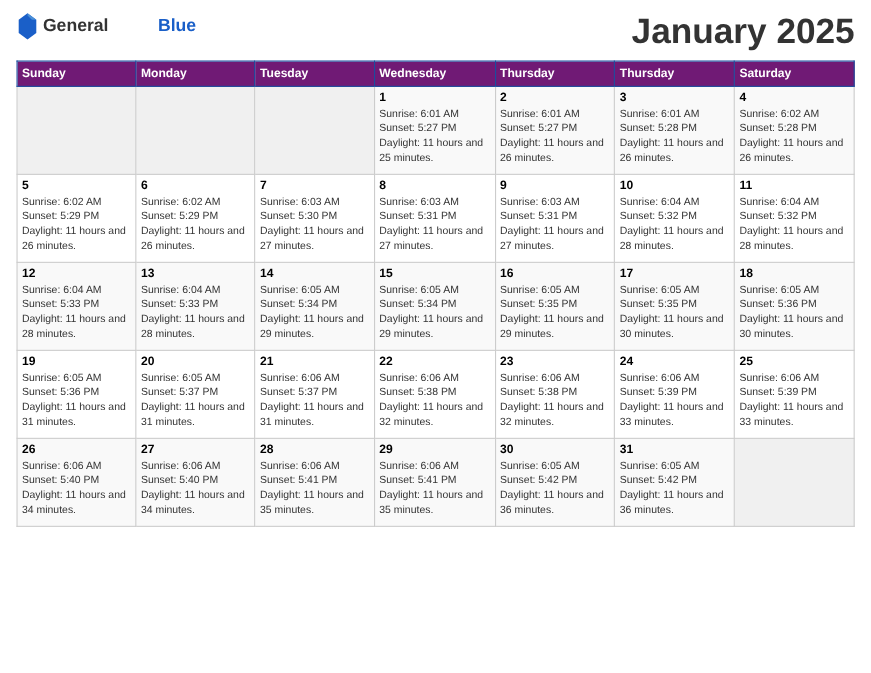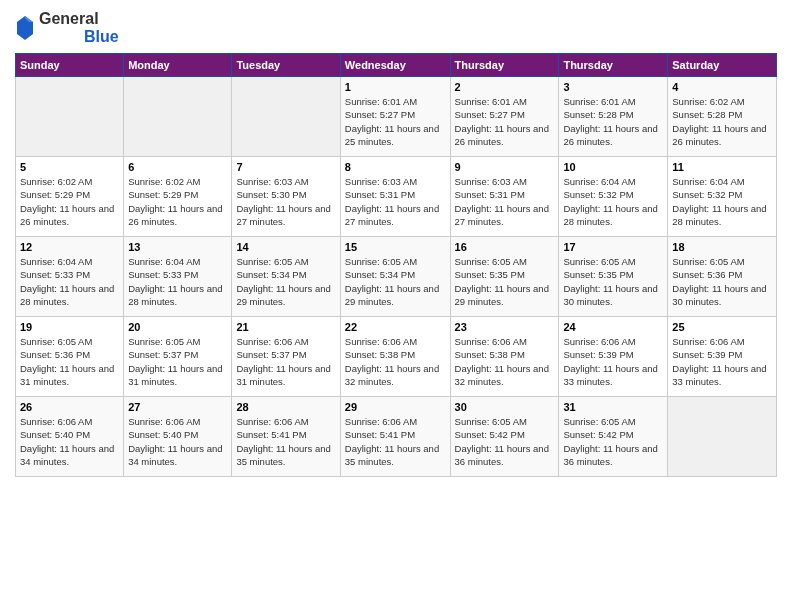--- a/index.html
+++ b/index.html
@@ -15,21 +15,21 @@
       justify-content: space-between;
       align-items: flex-start;
       margin-bottom: 8px;
     }
     .logo {
       display: flex;
       align-items: center;
     }
     .logo-text {
       display: flex;
-      flex-direction: column;
+      flex-direction: row;
       font-size: 16px;
       font-weight: bold;
       line-height: 1.1;
     }
     .logo-general { color: #333; }
     .logo-blue { color: #1a5fc8; margin-left: 45px; }
     .logo-icon {
       width: 20px;
       height: 28px;
       margin-right: 4px;
@@ -97,20 +97,21 @@
     <svg class="logo-icon" viewBox="0 0 20 28">
       <path d="M10 2 L18 8 L18 20 L10 26 L2 20 L2 8 Z" fill="#1a5fc8"></path>
       <path d="M10 2 L18 8 L14 8 L10 4 Z" fill="#4a8fd8"></path>
     </svg>
     <div class="logo-text">
       <span class="logo-general">General</span>
       <span class="logo-blue">Blue</span>
     </div>
   </div>
   <div class="title-block">
+    <div class="month-title">January 2025</div>
   </div>
 </div>
 
 <table>
   <thead>
     <tr id="weekday-header">
     <th>Sunday</th>
         <th>Monday</th>
         <th>Tuesday</th>
         <th>Wednesday</th>

